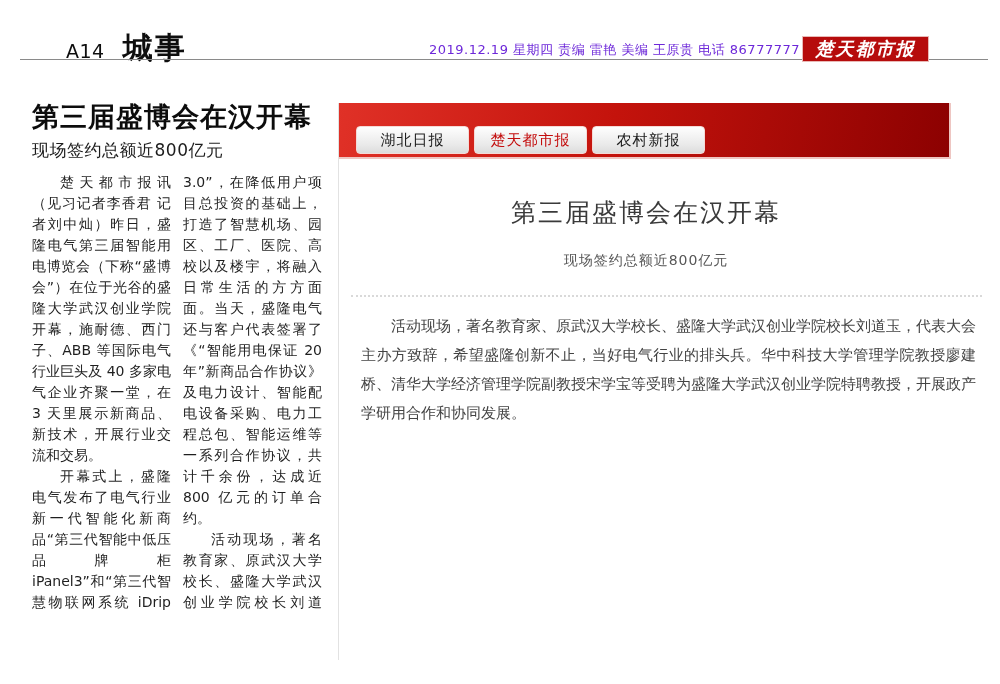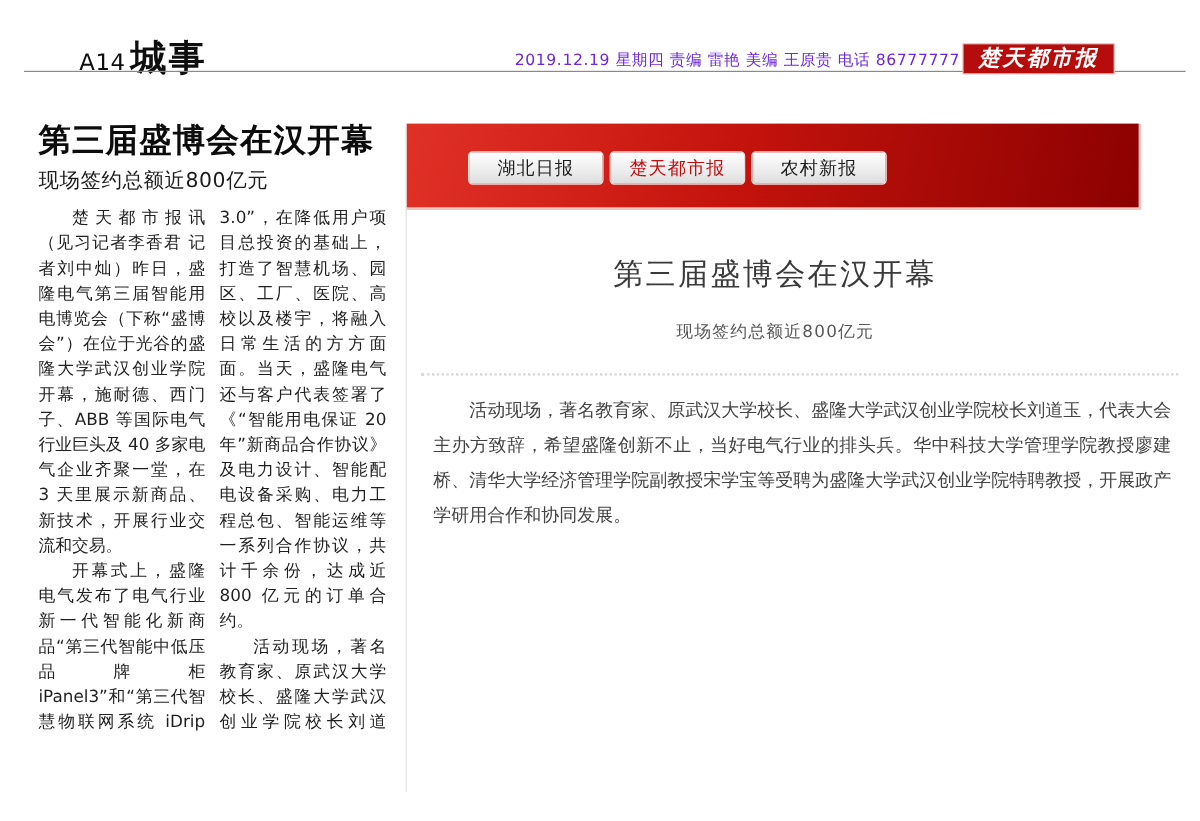--- a/index.html
+++ b/index.html
@@ -3,40 +3,40 @@
 <meta charset="utf-8">
 <style>
   html,body{margin:0;padding:0;background:#fff;}
   *{box-sizing:border-box;}
   body{font-family:"DejaVu Sans", sans-serif;}
   #canvas{position:relative;width:1000px;height:684px;background:#ffffff;overflow:hidden;}
 
   
   .masthead-left{position:absolute;left:66px;top:28px;display:flex;align-items:baseline;color:#0e0e0e;justify-content:flex-end;}
   .masthead-page{font-size:19px;letter-spacing:0.5px;}
-  .masthead-section{font-size:30px;font-weight:bold;margin-left:4px;letter-spacing:2px;}
+  .masthead-section{font-size:30px;font-weight:bold;margin-left:18px;letter-spacing:2px;}
   .masthead-rule{position:absolute;left:20px;right:12px;top:59px;border-top:1px solid #8a8a8a;}
   .masthead-meta{position:absolute;top:41px;right:200px;font-size:13px;color:#6d28d9;letter-spacing:0.5px;white-space:nowrap;}
   .masthead-logo{position:absolute;left:803px;top:37px;width:125px;height:24px;background:#b60c0c;
     color:#ffffff;display:flex;align-items:center;justify-content:center;font-size:18px;font-weight:bold;
     font-style:italic;letter-spacing:2px;line-height:1;box-shadow:0 0 0 1px #e9b9b6;}
 
   
   .clip-title{position:absolute;left:32px;top:99px;font-size:27px;font-weight:bold;color:#0c0c0c;letter-spacing:1px;white-space:nowrap;}
   .clip-subtitle{position:absolute;left:32px;top:139px;font-size:17px;color:#1c1c1c;letter-spacing:0.5px;white-space:nowrap;}
   .clip-columns{position:absolute;left:32px;top:172px;width:290px;height:446px;
     column-count:2;column-gap:12px;column-fill:auto;
     font-size:14px;line-height:21px;color:#1f1f1f;text-align:justify;overflow:hidden;}
   .clip-columns p{margin:0;text-indent:2em;}
 
   
   .reader-panel{position:absolute;left:338px;top:103px;width:652px;height:557px;background:#ffffff;border-left:1px solid #e2e2e2;}
-  .reader-band{position:relative;width:612px;height:72px;
+  .reader-band{position:relative;width:612px;height:56px;
     background:linear-gradient(100deg,#e03127 0%,#c4130c 45%,#8c0101 100%);
-    border-bottom:2px solid #eec6c2;border-right:2px solid #eec6c2;padding-left:34px;}
+    border-bottom:2px solid #eec6c2;border-right:2px solid #eec6c2;}
   .tabs-row{display:flex;gap:5px;padding:23px 0 0 17px;}
   .tab{width:113px;height:28px;border-radius:4px;border:1px solid #f4dad7;
     background:linear-gradient(180deg,#fefefe 0%,#e9e9e9 70%,#dcdcdc 100%);
     display:flex;align-items:center;justify-content:center;
     font-size:15px;color:#1c1c1c;letter-spacing:1px;cursor:pointer;}
   .tab.active{color:#c30d0d;}
 
   .reader-head{width:614px;text-align:center;margin-top:37px;}
   .reader-title{font-size:25px;color:#3a3a3a;letter-spacing:2px;}
   .reader-subtitle{margin-top:23px;font-size:14px;color:#565656;letter-spacing:1px;}

